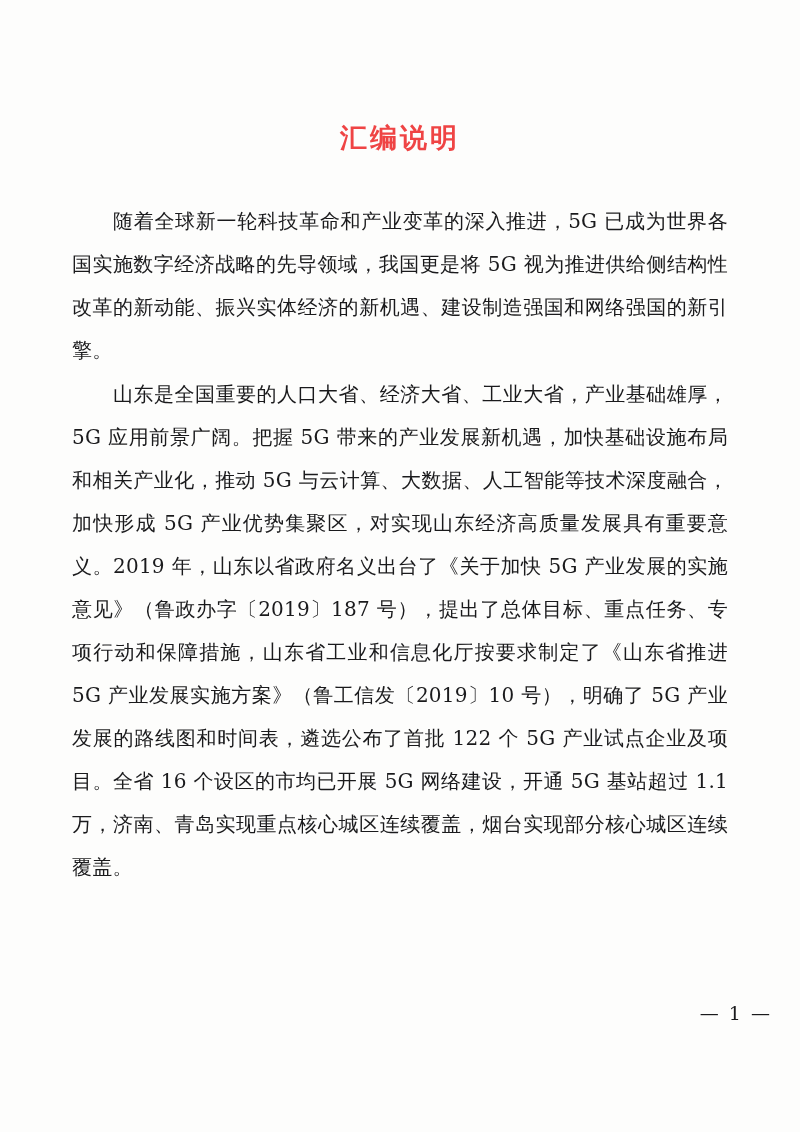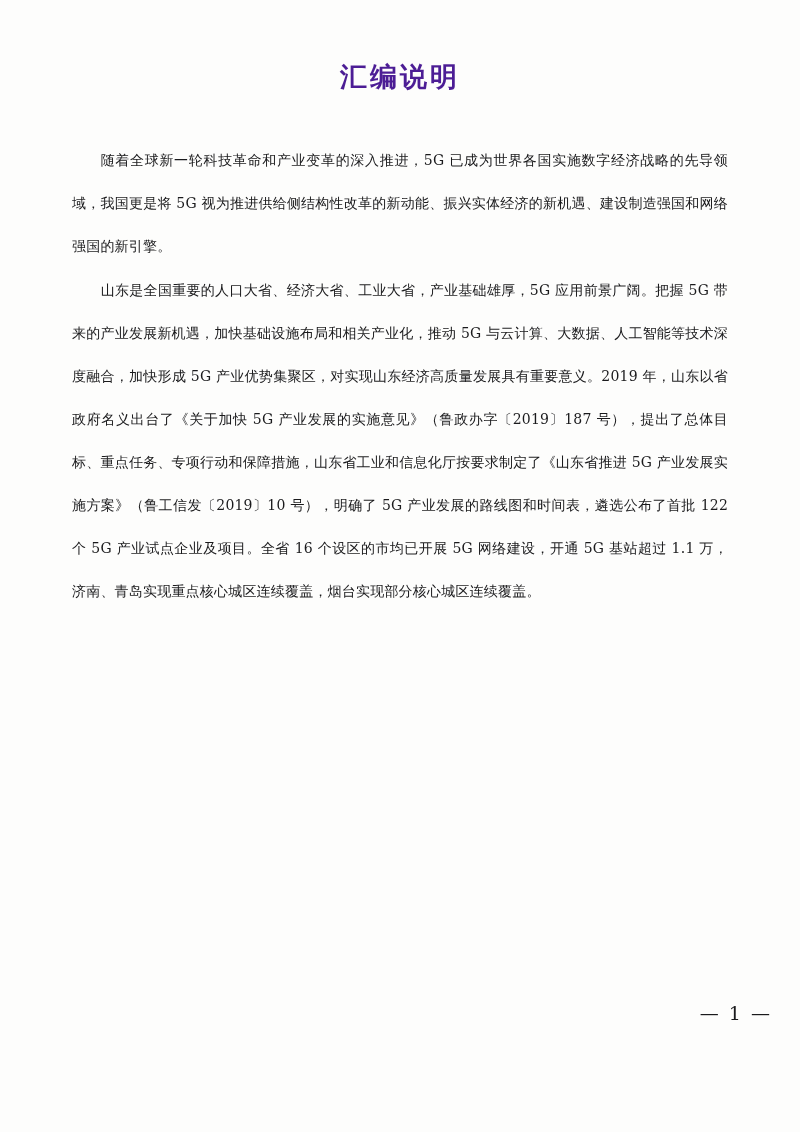--- a/index.html
+++ b/index.html
@@ -19,35 +19,35 @@
   }
   .content {
     position: absolute;
     left: 72px;
     top: 0;
     width: 656px;
     height: 1132px;
   }
   .doc-title {
     margin: 0;
-    padding-top: 59px;
+    padding-top: 120px;
     text-align: center;
     font-family: "DejaVu Serif", "Liberation Serif", serif;
     font-weight: 700;
     font-size: 27px;
     letter-spacing: 3px;
-    color: #4c1d95;
+    color: #ef4444;
   }
   .body-block {
     margin-top: 44px;
   }
   .para {
     margin: 0 0 1px 0;
     text-indent: 2.05em;
-    font-size: 14px;
+    font-size: 20px;
     line-height: 43px;
     text-align: justify;
     text-justify: inter-ideograph;
     letter-spacing: 0.2px;
     color: #1a1a1c;
     font-family: "DejaVu Serif", "Liberation Serif", serif;
   }
   .page-number {
     position: absolute;
     right: 28px;

